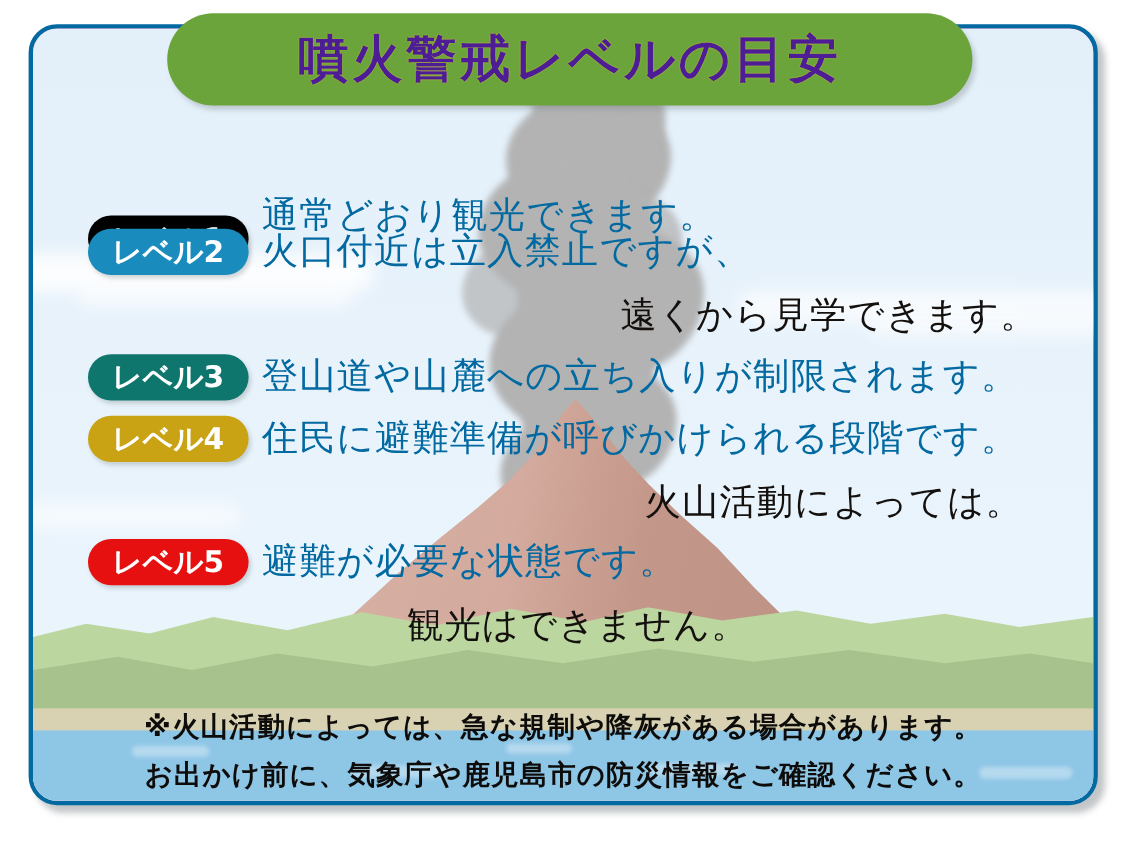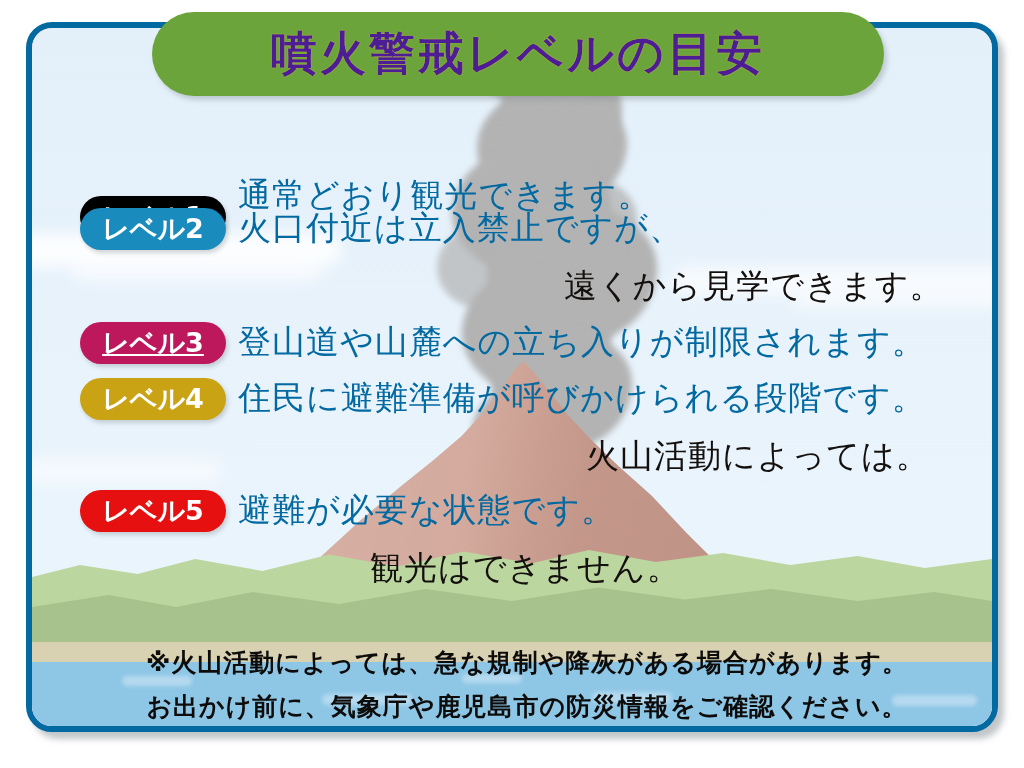--- a/index.html
+++ b/index.html
@@ -10,24 +10,23 @@
   }
   #stage{
     position:relative; width:1024px; height:768px; background:#ffffff;
   }
 
   
   .card{
     position:absolute; left:26px; top:22px; width:972px; height:710px;
     border-radius:26px;
     background:#f9a8d4;
-    border:6px solid #0369a1;
+    border:4px solid #0369a1;
     box-shadow:6px 7px 6px rgba(120,128,134,.45);
     overflow:hidden;
-    padding-left:15px;
   }
 
   
   .sky{
     position:absolute; inset:0;
     background:linear-gradient(180deg,#e3f0fa 0%, #e7f2fb 40%, #eaf4fc 70%, #eaf4fb 100%);
   }
   .cloud{ position:absolute; background:#ffffff; border-radius:50%; filter:blur(7px); opacity:.85; }
   .c1{ left:-20px; top:205px; width:330px; height:34px; border-radius:40px; }
   .c2{ left:40px;  top:232px; width:250px; height:22px; border-radius:40px; opacity:.6;}
@@ -185,21 +184,21 @@
       <div class="desc" style="margin-left:12px;">通常どおり観光できます。</div>
     </div>
 
     <div class="row" style="left:80px; top:66px;">
       <div class="badge" style="background: rgb(26, 139, 189);">レベル2</div>
       <div class="desc" style="margin-left:12px;">火口付近は立入禁止ですが、</div>
     </div>
     <div class="cont" style="left:564px; top:124px;text-align:right;">遠くから見学できます。</div>
 
     <div class="row" style="left:80px; top:180px;">
-      <div class="badge" style="background: #be185d; text-decoration: underline;">レベル3</div>
+      <div class="badge" style="background: #0f766e;">レベル3</div>
       <div class="desc" style="margin-left:12px;">登山道や山麓への立ち入りが制限されます。</div>
     </div>
 
     <div class="row" style="left:80px; top:236px;">
       <div class="badge" style="background: rgb(201, 163, 19);">レベル4</div>
       <div class="desc" style="margin-left:12px;">住民に避難準備が呼びかけられる段階です。</div>
     </div>
     <div class="cont" style="left:586px; top:294px;">火山活動によっては。</div>
 
     <div class="row" style="left:80px; top:348px;">

